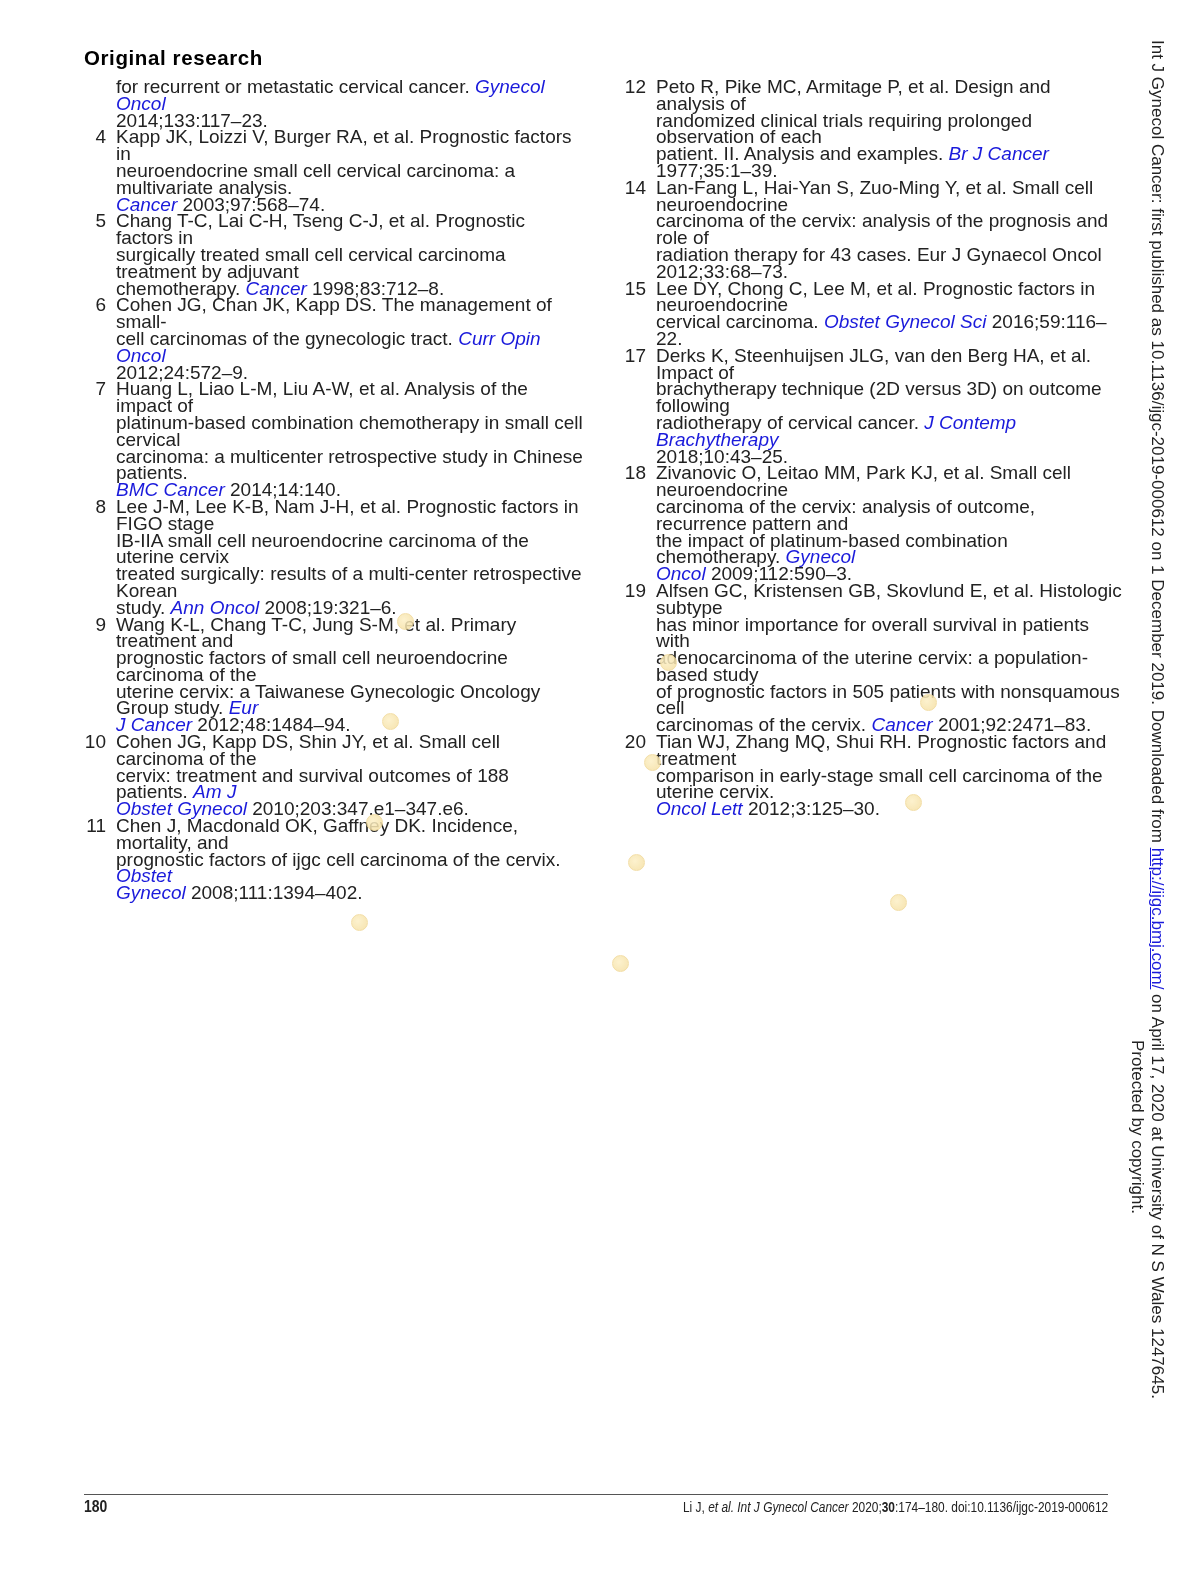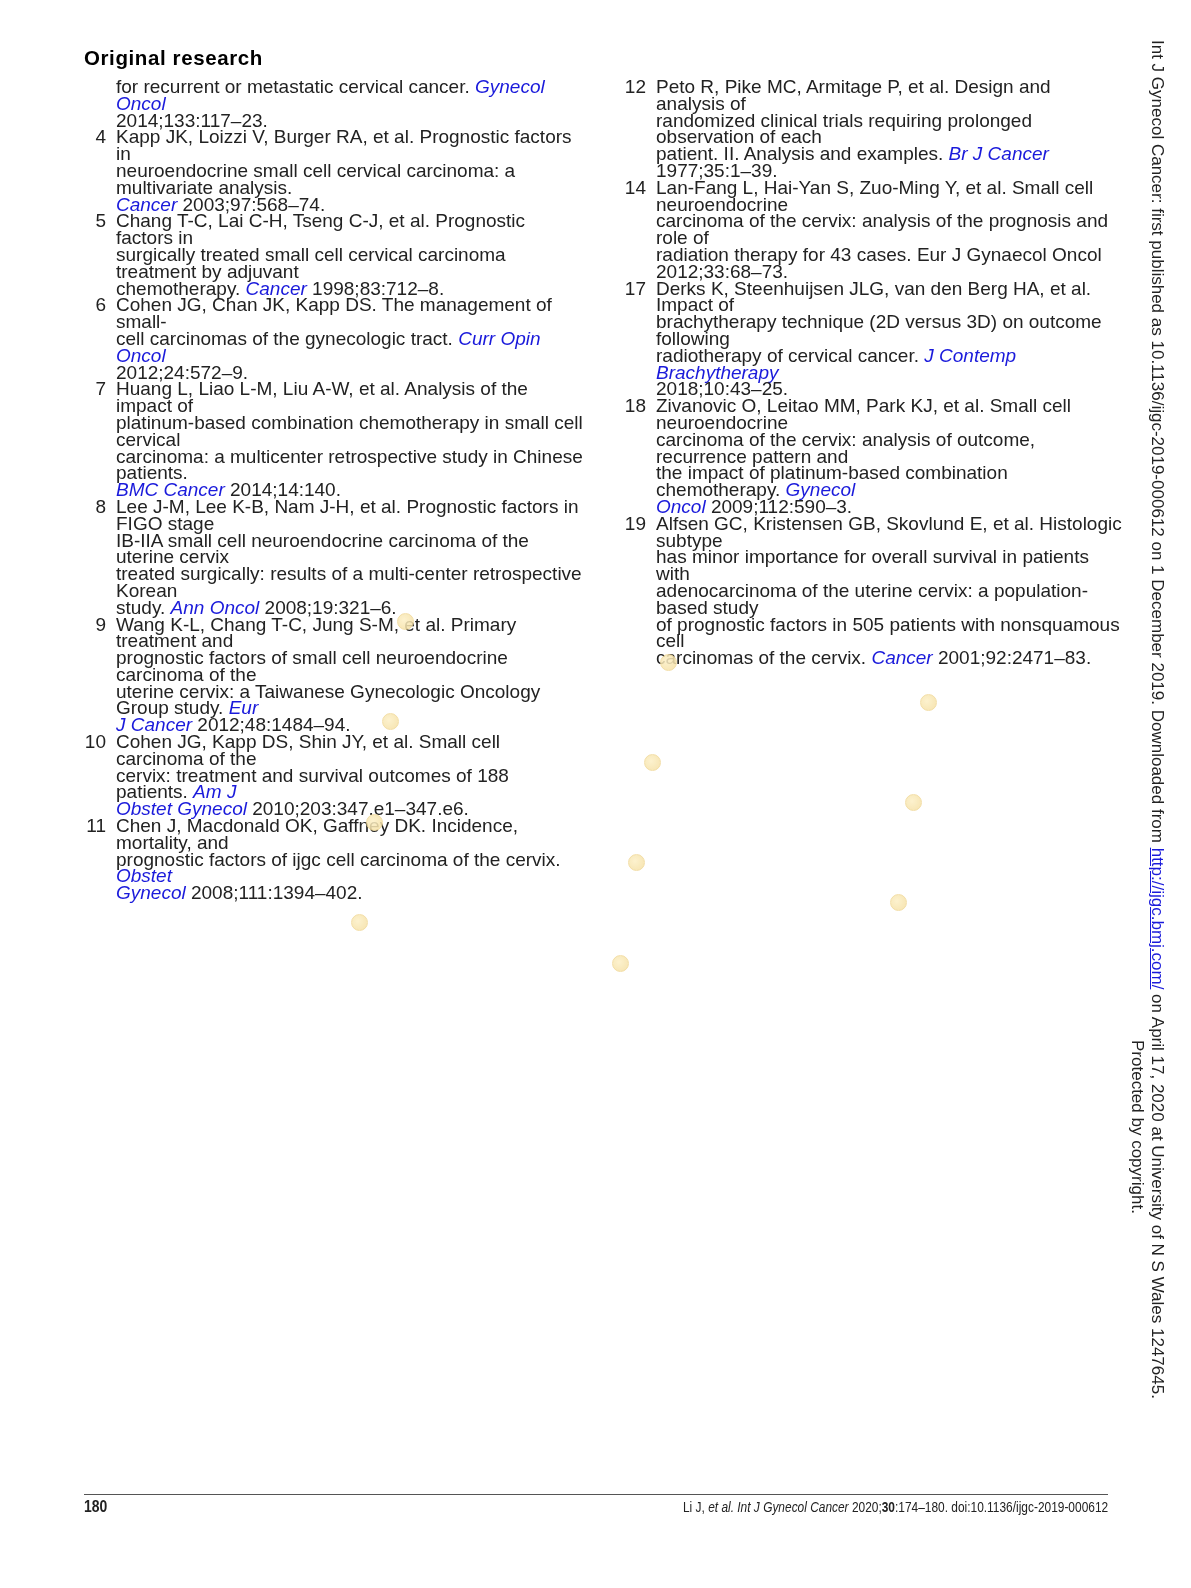--- a/index.html
+++ b/index.html
@@ -41,23 +41,25 @@
     <div class="ref"><span class="num">6</span><span>Cohen JG, Chan JK, Kapp DS. The management of small-</span><br><span>cell carcinomas of the gynecologic tract. </span><span class="j">Curr Opin Oncol</span><br><span>2012;24:572–9.</span></div>
     <div class="ref"><span class="num">7</span><span>Huang L, Liao L-M, Liu A-W, </span><span class="ji">et al</span><span>. Analysis of the impact of</span><br><span>platinum-based combination chemotherapy in small cell cervical</span><br><span>carcinoma: a multicenter retrospective study in Chinese patients.</span><br><span class="j">BMC Cancer</span><span> 2014;14:140.</span></div>
     <div class="ref"><span class="num">8</span><span>Lee J-M, Lee K-B, Nam J-H, </span><span class="ji">et al</span><span>. Prognostic factors in FIGO stage</span><br><span>IB-IIA small cell neuroendocrine carcinoma of the uterine cervix</span><br><span>treated surgically: results of a multi-center retrospective Korean</span><br><span>study. </span><span class="j">Ann Oncol</span><span> 2008;19:321–6.</span></div>
     <div class="ref"><span class="num">9</span><span>Wang K-L, Chang T-C, Jung S-M, </span><span class="ji">et al</span><span>. Primary treatment and</span><br><span>prognostic factors of small cell neuroendocrine carcinoma of the</span><br><span>uterine cervix: a Taiwanese Gynecologic Oncology Group study. </span><span class="j">Eur</span><br><span class="j">J Cancer</span><span> 2012;48:1484–94.</span></div>
     <div class="ref"><span class="num">10</span><span>Cohen JG, Kapp DS, Shin JY, </span><span class="ji">et al</span><span>. Small cell carcinoma of the</span><br><span>cervix: treatment and survival outcomes of 188 patients. </span><span class="j">Am J</span><br><span class="j">Obstet Gynecol</span><span> 2010;203:347.e1–347.e6.</span></div>
     <div class="ref"><span class="num">11</span><span>Chen J, Macdonald OK, Gaffney DK. Incidence, mortality, and</span><br><span>prognostic factors of ijgc cell carcinoma of the cervix. </span><span class="j">Obstet</span><br><span class="j">Gynecol</span><span> 2008;111:1394–402.</span></div>
   </div>
 <div class="col right" id="col-right">
     <div class="ref"><span class="num">12</span><span>Peto R, Pike MC, Armitage P, </span><span class="ji">et al</span><span>. Design and analysis of</span><br><span>randomized clinical trials requiring prolonged observation of each</span><br><span>patient. II. Analysis and examples. </span><span class="j">Br J Cancer</span><span> 1977;35:1–39.</span></div>
     <div class="ref"><span class="num">14</span><span>Lan-Fang L, Hai-Yan S, Zuo-Ming Y, </span><span class="ji">et al</span><span>. Small cell neuroendocrine</span><br><span>carcinoma of the cervix: analysis of the prognosis and role of</span><br><span>radiation therapy for 43 cases. </span><span class="ji">Eur J Gynaecol Oncol</span><span> 2012;33:68–73.</span></div>
+    <div class="ref"><span class="num">15</span><span>Lee DY, Chong C, Lee M, </span><span class="ji">et al</span><span>. Prognostic factors in neuroendocrine</span><br><span>cervical carcinoma. </span><span class="j">Obstet Gynecol Sci</span><span> 2016;59:116–22.</span></div>
     <div class="ref"><span class="num">17</span><span>Derks K, Steenhuijsen JLG, van den Berg HA, </span><span class="ji">et al</span><span>. Impact of</span><br><span>brachytherapy technique (2D versus 3D) on outcome following</span><br><span>radiotherapy of cervical cancer. </span><span class="j">J Contemp Brachytherapy</span><br><span>2018;10:43–25.</span></div>
     <div class="ref"><span class="num">18</span><span>Zivanovic O, Leitao MM, Park KJ, </span><span class="ji">et al</span><span>. Small cell neuroendocrine</span><br><span>carcinoma of the cervix: analysis of outcome, recurrence pattern and</span><br><span>the impact of platinum-based combination chemotherapy. </span><span class="j">Gynecol</span><br><span class="j">Oncol</span><span> 2009;112:590–3.</span></div>
     <div class="ref"><span class="num">19</span><span>Alfsen GC, Kristensen GB, Skovlund E, </span><span class="ji">et al</span><span>. Histologic subtype</span><br><span>has minor importance for overall survival in patients with</span><br><span>adenocarcinoma of the uterine cervix: a population-based study</span><br><span>of prognostic factors in 505 patients with nonsquamous cell</span><br><span>carcinomas of the cervix. </span><span class="j">Cancer</span><span> 2001;92:2471–83.</span></div>
+    <div class="ref"><span class="num">20</span><span>Tian WJ, Zhang MQ, Shui RH. Prognostic factors and treatment</span><br><span>comparison in early-stage small cell carcinoma of the uterine cervix.</span><br><span class="j">Oncol Lett</span><span> 2012;3:125–30.</span></div>
   </div>
 
 <div id="dots">
     <div class="dot" style="left: 397px; top: 613px;"></div>
     <div class="dot" style="left: 382px; top: 713px;"></div>
     <div class="dot" style="left: 366px; top: 814px;"></div>
     <div class="dot" style="left: 351px; top: 914px;"></div>
     <div class="dot" style="left: 660px; top: 654px;"></div>
     <div class="dot" style="left: 644px; top: 754px;"></div>
     <div class="dot" style="left: 628px; top: 854px;"></div>

